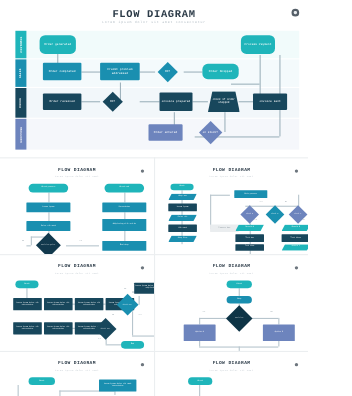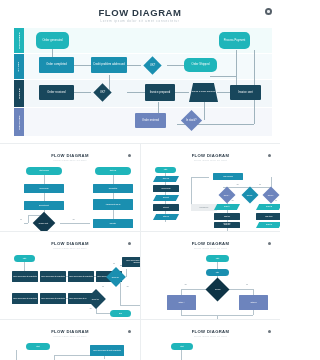--- a/index.html
+++ b/index.html
@@ -2,21 +2,21 @@
 <html><head>
 <meta charset="utf-8">
 <style>
   * { box-sizing: border-box; margin: 0; padding: 0; }
   html, body {
     width: 280px; height: 360px;
     background: #ffffff;
     font-family: "Liberation Sans", sans-serif;
     overflow: hidden;
   }
-  .page { position: relative; width: 280px; height: 360px; background:#fdfdfd; }
+  .page { position: relative; width: 280px; height: 360px; background:#fdfdfd;font-family:Liberation Mono, monospace; }
 
   
   .hero { position: relative; width: 280px; height: 143px; background:#ffffff; }
   .hero-title {
     position:absolute; left:0; right:0; top:7px; text-align:center;
     font-size:9.5px; font-weight:bold; letter-spacing:.6px; color:#2b3a47;
   }
   .hero-sub {
     position:absolute; left:0; right:0; top:19px; text-align:center;
     font-size:2.9px; letter-spacing:.75px; color:#b9c2c9;

